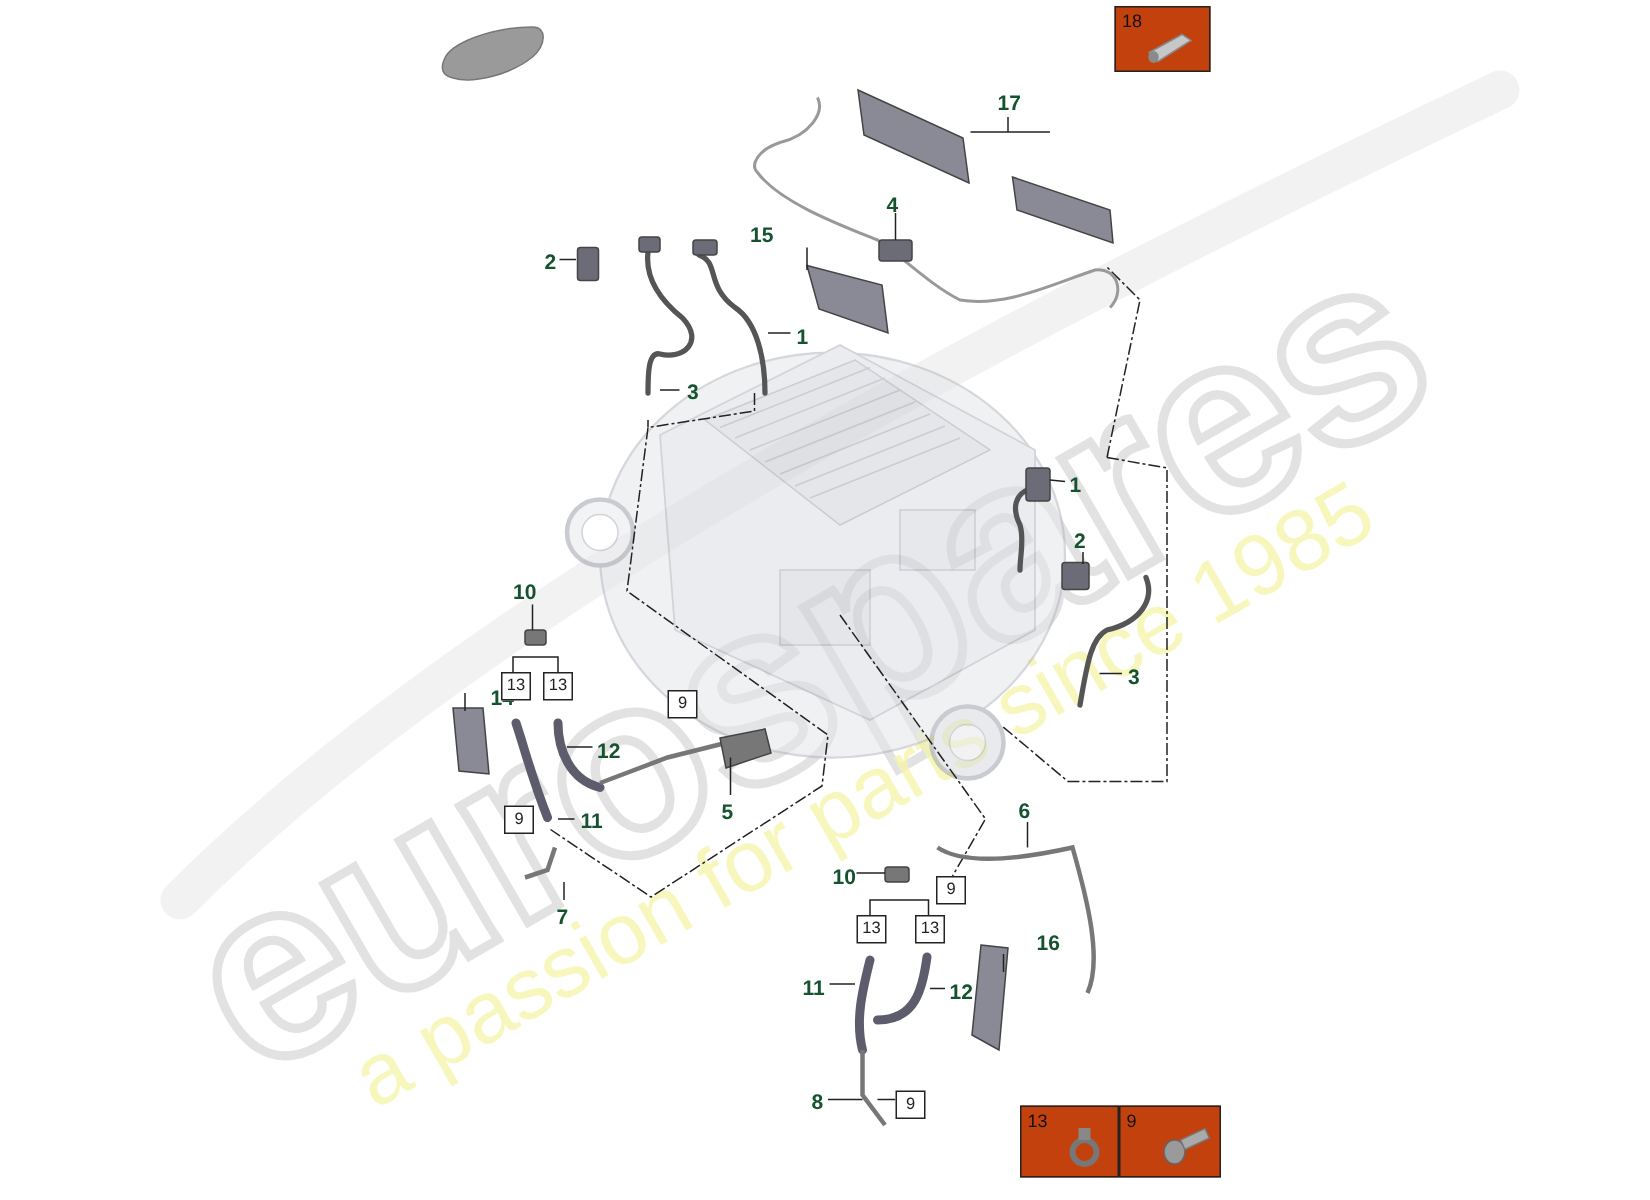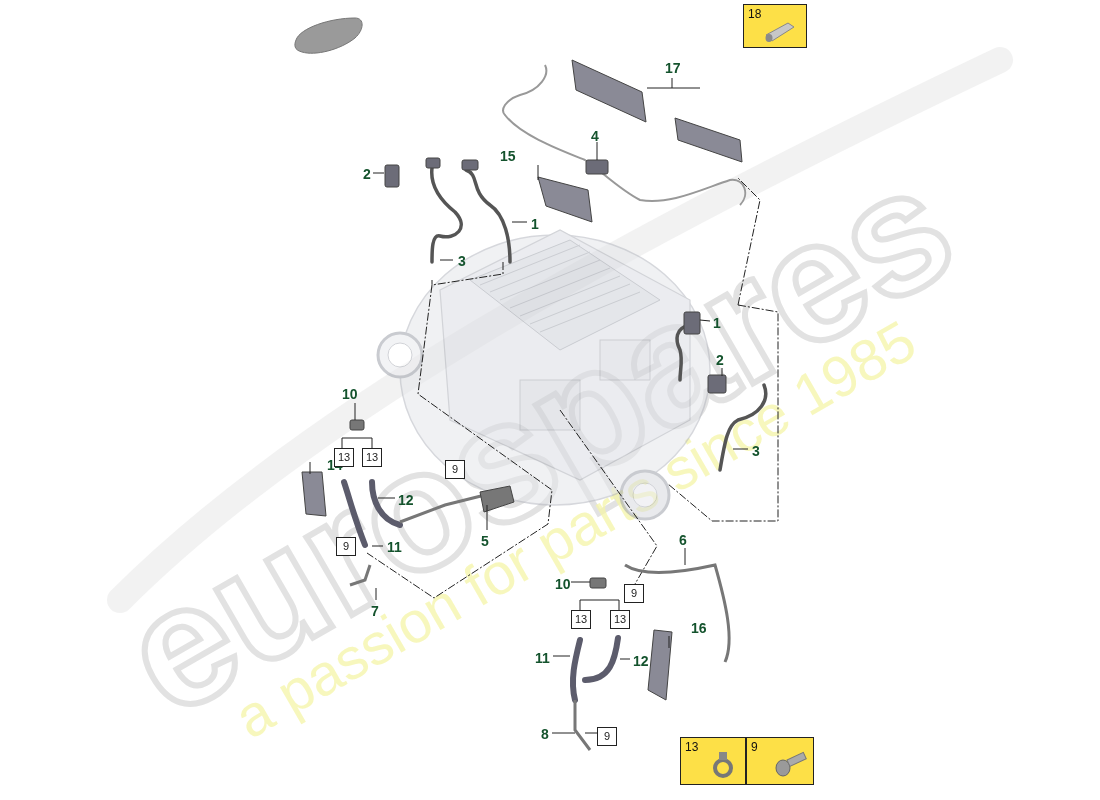--- a/index.html
+++ b/index.html
@@ -1,21 +1,21 @@
 <!DOCTYPE html>
 <html><head>
 <meta charset="utf-8">
 <style>
   html, body { margin:0; padding:0; background:#ffffff; }
   body { width:1100px; height:800px; position:relative; overflow:hidden; font-family:"Liberation Sans", sans-serif; }
   .canvas { position:absolute; left:0; top:0; width:1100px; height:800px; }
   svg { position:absolute; left:0; top:0; }
   .callout { position:absolute; font-weight:bold; font-size:14px; color:#14532d; line-height:1; }
   .boxref { position:absolute; border:1.5px solid #222; background:#fff; font-size:11px; color:#222; text-align:center; line-height:17px; width:18px; height:17px; }
-  .legend-box { position:absolute; border:1.5px solid #222; background:#fde047; }
+  .legend-box { position:absolute; border:1.5px solid #222; background:#c2410c; }
   .legend-num { position:absolute; font-size:12px; color:#111; }
   .wm { position:absolute; pointer-events:none; }
 </style>
 </head>
 <body>
 
 <div class="canvas">
 
   <svg class="wm" width="1100" height="800">
     <g opacity="0.5">

